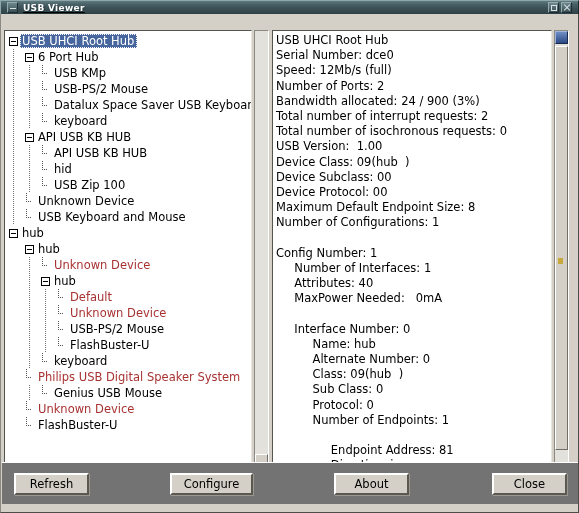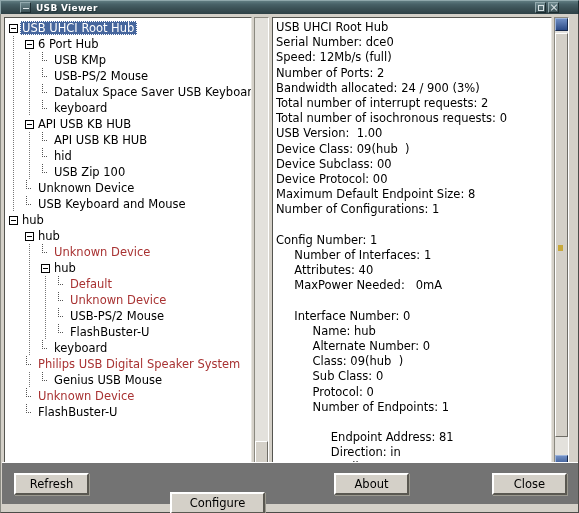--- a/index.html
+++ b/index.html
@@ -23,21 +23,22 @@
     position: absolute;
     left: 0; top: 0;
     width: 579px; height: 14px;
     background: linear-gradient(to bottom, #5f7b80 0%, #486167 25%, #3c5257 55%, #2e4146 100%);
     border-top: 1px solid #8fa7ab;
     border-left: 1px solid #8fa7ab;
     border-right: 1px solid #1a2a2e;
     box-sizing: border-box;
     display: flex;
     align-items: center;
-    padding: 0 18px;
+    padding: 0 5px;
+    text-decoration: underline;
   }
   .tb-btn {
     width: 11px; height: 11px;
     background: linear-gradient(to bottom, #6d888d, #3b5055);
     border: 1px solid;
     border-color: #93aaae #1d2d31 #1d2d31 #93aaae;
     box-sizing: border-box;
     position: relative;
     flex: 0 0 auto;
     margin: 0 1px;
@@ -77,21 +78,21 @@
     background: #d4d0c8;
     border-left: 1px solid #8a8a82;
     border-right: 1px solid #4c4c48;
     border-bottom: 1px solid #4c4c48;
     box-sizing: border-box;
   }
 
   
   .panes {
     position: absolute;
-    left: 1px; top: 3px;
+    left: 1px; top: 16px;
     width: 462px; height: 452px;
   }
 
   .pane {
     position: absolute;
     top: 0;
     background: #ffffff;
     border: 1px solid;
     border-color: #555550 #e8e6e0 #e8e6e0 #555550;
     box-sizing: border-box;
@@ -262,21 +263,21 @@
     box-sizing: border-box;
     font-family: "DejaVu Sans", sans-serif;
     font-size: 11.5px;
     color: #000;
     line-height: 18px;
     text-align: center;
     cursor: default;
     box-shadow: 1px 1px 0 #9b998f;
   }
   .btn-refresh   { left: 12px;  width: 75px; }
-  .btn-configure { left: 168px; width: 95px; margin-top: 19px; }
+  .btn-configure { left: 168px; width: 83px; }
   .btn-about     { left: 332px; width: 75px; }
   .btn-close     { left: 490px; width: 75px; }
 </style>
 </head>
 <body>
 
 <div id="app">
 
   <div class="titlebar">
     <div class="tb-btn tb-min">

